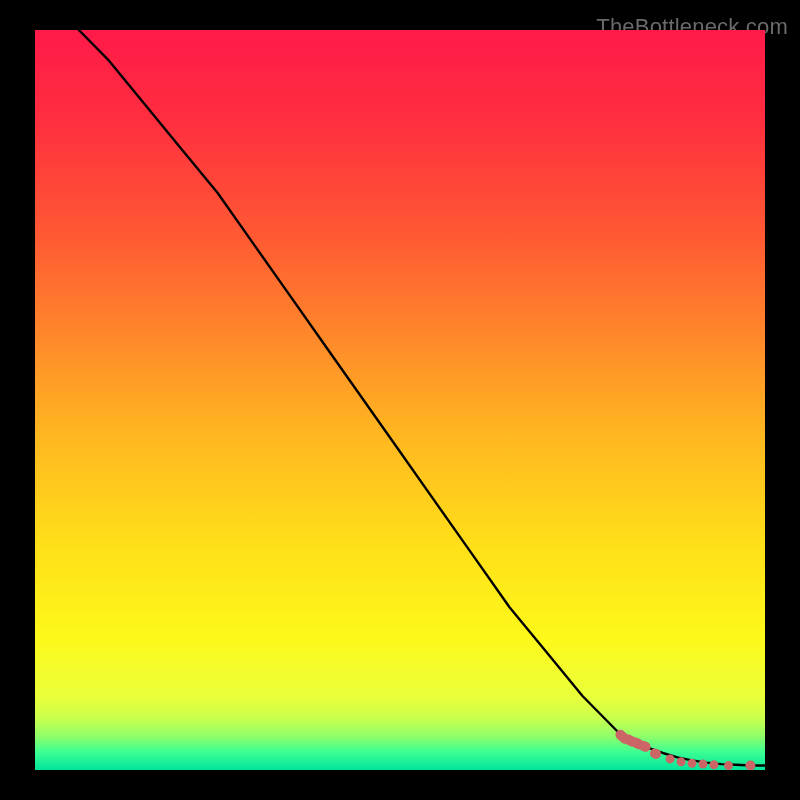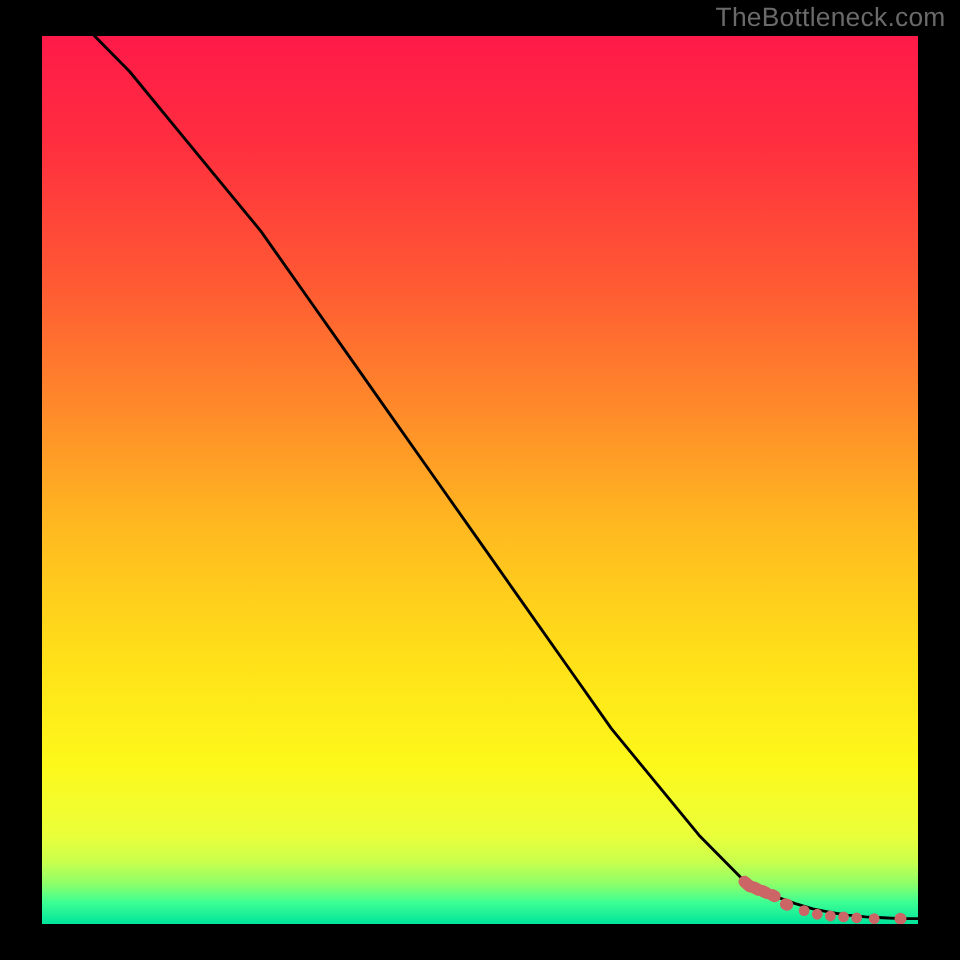--- a/index.html
+++ b/index.html
@@ -12,21 +12,21 @@
     font-family: Arial, Helvetica, sans-serif;
   }
   .frame {
     position: relative;
     width: 800px;
     height: 800px;
     background: #000;
   }
   .watermark {
     position: absolute;
-    top: 2px;
+    top: 14px;
     right: 12px;
     color: #6a6a6a;
     font-size: 22px;
     font-weight: 500;
     letter-spacing: 0.2px;
   }
   .plot {
     position: absolute;
     left: 35px;
     top: 30px;

